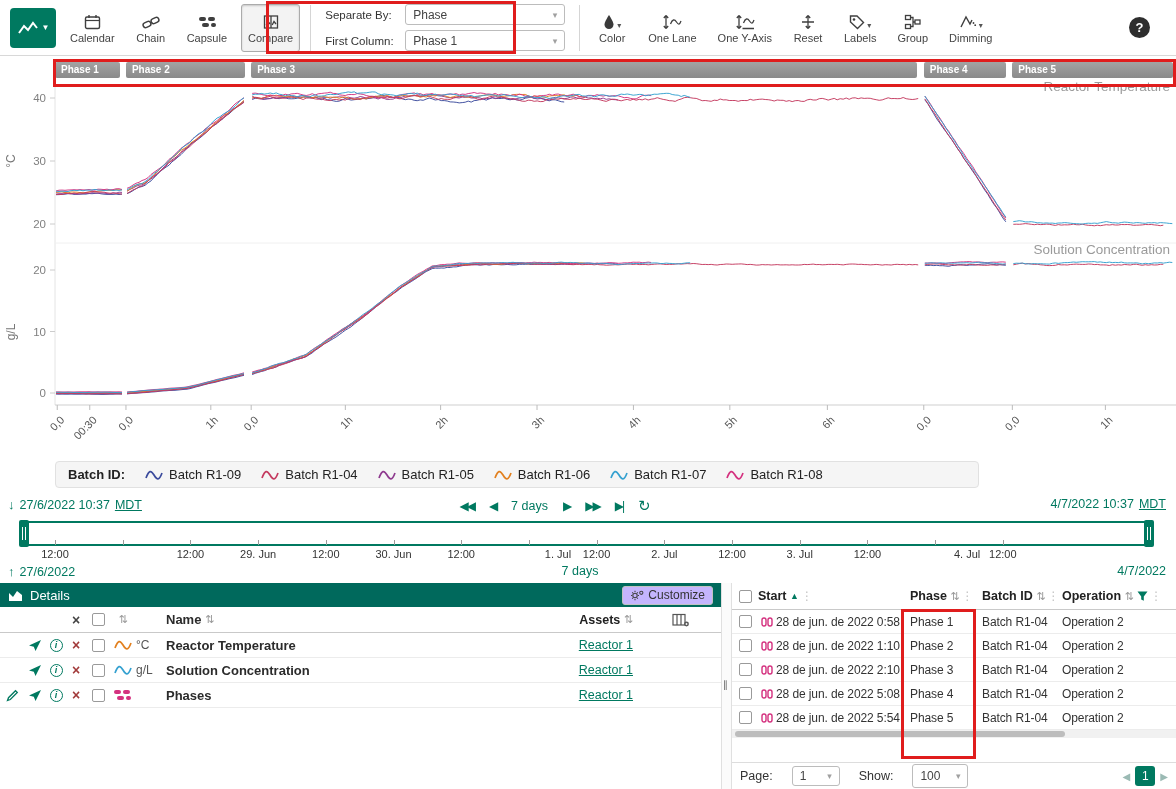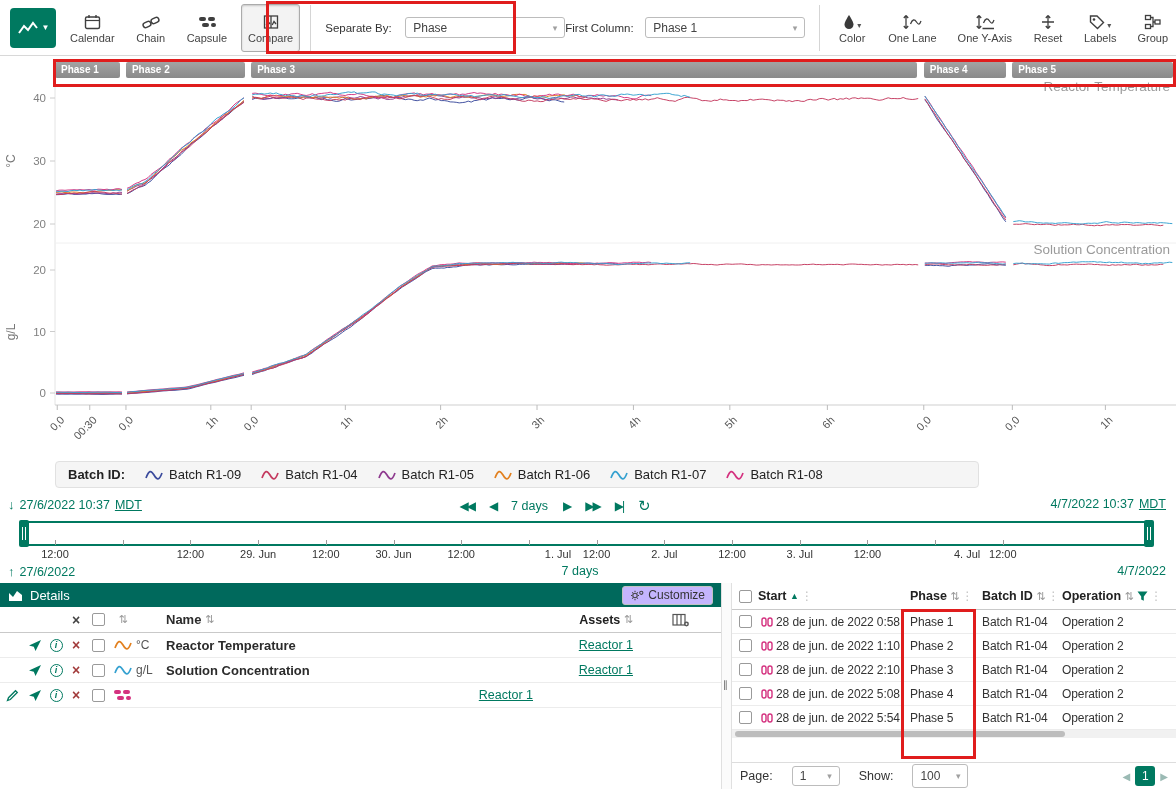--- a/index.html
+++ b/index.html
@@ -14,21 +14,21 @@
   align-items:center;justify-content:center;gap:3px;cursor:pointer;flex:none}
 .logo-caret{color:#fff;font-size:8px}
 .tbtn{display:flex;flex-direction:column;align-items:center;justify-content:center;
   min-width:44px;height:48px;padding:3px 6px 2px;border:1px solid transparent;border-radius:3px;
   color:#444;font-size:11px;gap:3px;cursor:pointer;flex:none;white-space:nowrap}
 .tbtn.active{border:1px solid #ababab;background:#f3f3f3;box-shadow:inset 0 1px 2px rgba(0,0,0,.18)}
 .tbtn .lbl{line-height:11px}
 .iconrow{display:flex;align-items:flex-end;gap:2px;height:17px}
 .tcaret{font-size:8px;color:#555}
 .vsep{width:1px;height:46px;background:#d5d5d5;margin:0 3px;flex:none}
-.ctrl-group{display:flex;flex-direction:row;padding:0 4px;flex:none}
+.ctrl-group{display:flex;flex-direction:column;gap:5px;padding:0 4px;flex:none}
 .ctrl-row{display:flex;align-items:center;gap:6px}
 .ctrl-row label{font-size:11.5px;color:#333;width:74px;flex:none}
 .select{height:21px;border:1px solid #bcbcbc;border-radius:3px;display:flex;align-items:center;
   justify-content:space-between;padding:0 7px;font-size:12px;color:#444;background:#fff;cursor:pointer}
 .select.w160{width:160px}
 .select .caret{color:#a0a0a0;font-size:9px}
 .help-btn{margin-left:auto;margin-right:16px;width:21px;height:21px;border-radius:50%;
   background:#2e2e2e;color:#fff;font-size:13px;font-weight:bold;display:flex;align-items:center;
   justify-content:center;cursor:pointer;flex:none}
 
@@ -628,20 +628,23 @@
               <svg width="18" height="12">
                 <g fill="#d4317f">
                   <rect x="0" y="1" width="7" height="4" rx="2"></rect>
                   <rect x="9" y="1" width="7" height="4" rx="2"></rect>
                   <rect x="3" y="7" width="7" height="4" rx="2"></rect>
                   <rect x="12" y="7" width="5" height="4" rx="2"></rect>
                 </g>
               </svg>
             </div>
             <div class="cell unit"></div>
+            <div class="cell name">
+              <b>Phases</b>
+            </div>
             <div class="cell right">
               <a class="asset-link">Reactor 1</a>
             </div>
             <div></div>
           </div>
         </div>
     </div>
 
     <div id="splitter">
       <span class="grip">∥</span>

